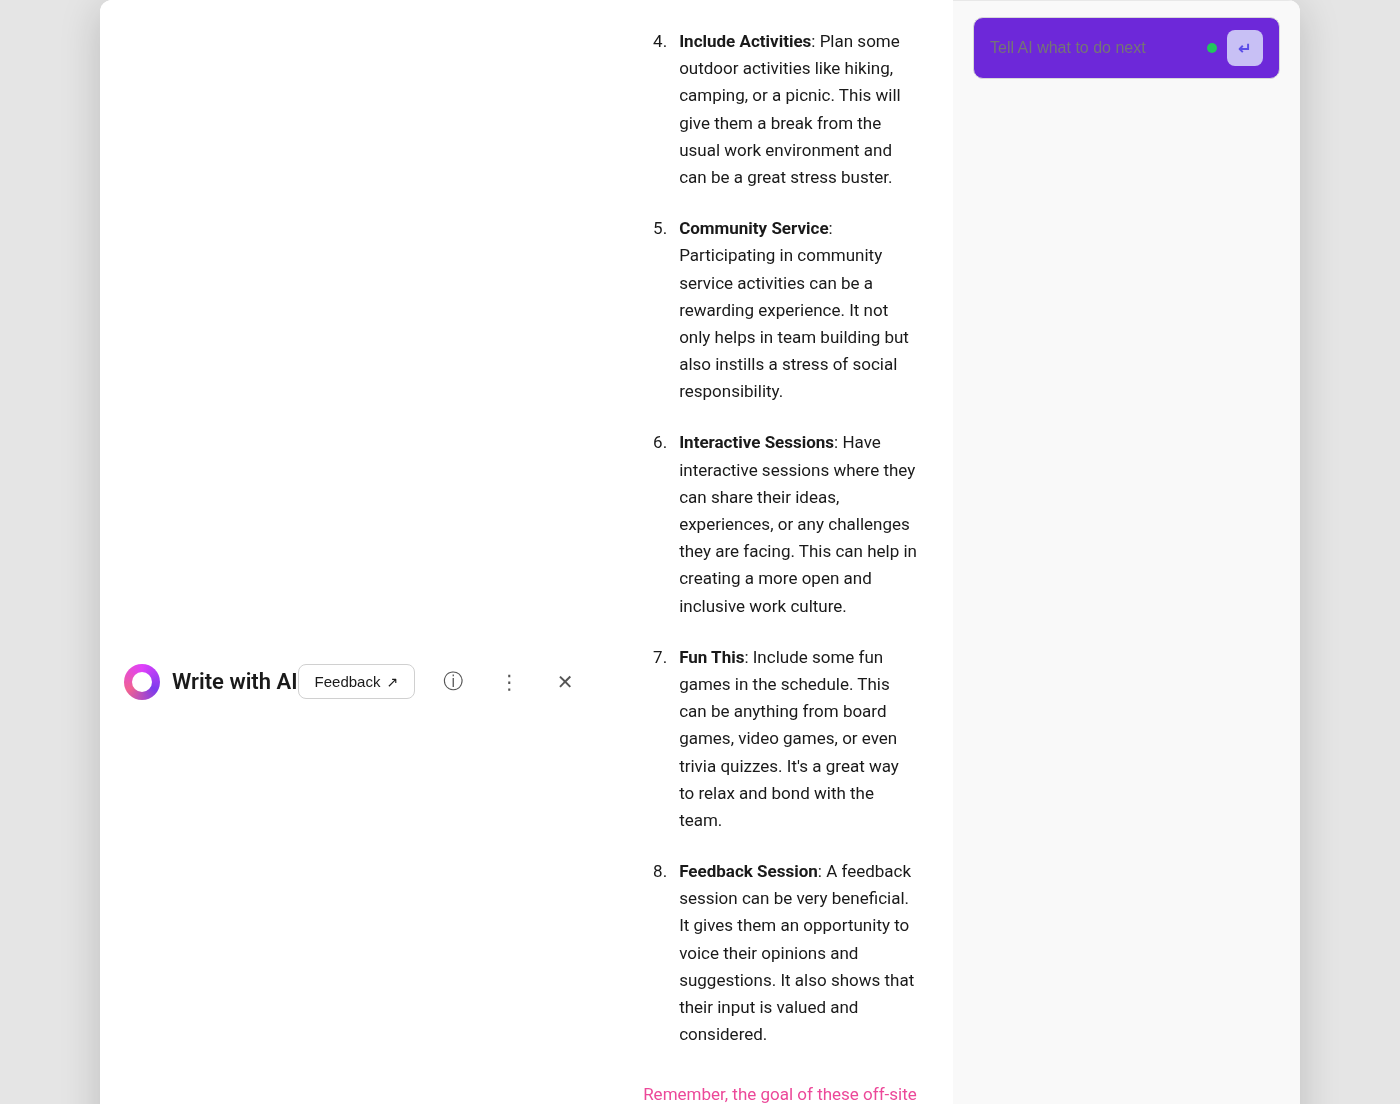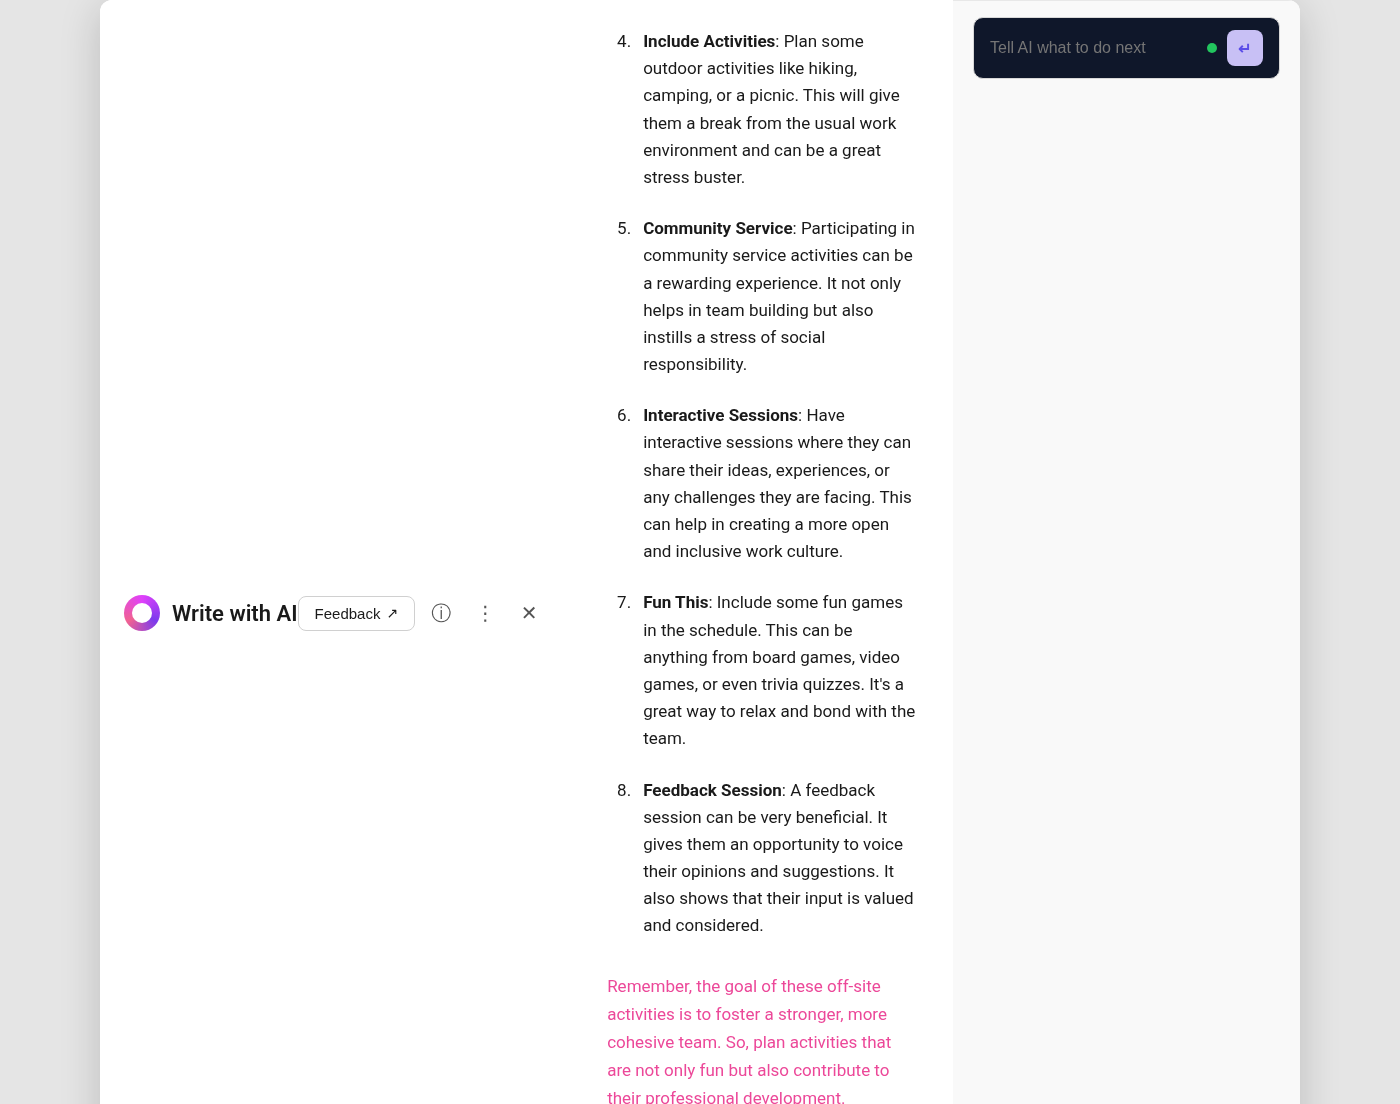--- a/index.html
+++ b/index.html
@@ -59,21 +59,21 @@
     .header-title {
       font-size: 22px;
       font-weight: 600;
       color: #1a1a1a;
       flex: 1;
     }
 
     .header-actions {
       display: flex;
       align-items: center;
-      gap: 8px;
+      gap: 20px;
     }
 
     .feedback-btn {
       display: flex;
       align-items: center;
       gap: 6px;
       padding: 8px 16px;
       border: 1.5px solid #d0d0d0;
       border-radius: 8px;
       background: #ffffff;
@@ -181,21 +181,21 @@
     .panel-input-area {
       padding: 16px 20px;
       border-top: 1px solid #e8e8e8;
       background: #f9f9f9;
       flex-shrink: 0;
     }
 
     .input-wrapper {
       display: flex;
       align-items: center;
-      background: #0f172a;
+      background: #6d28d9;
       border: 1.5px solid #d8d8d8;
       border-radius: 10px;
       padding: 12px 16px;
       gap: 10px;
     }
 
     .input-field {
       flex: 1;
       border: none;
       outline: none;

